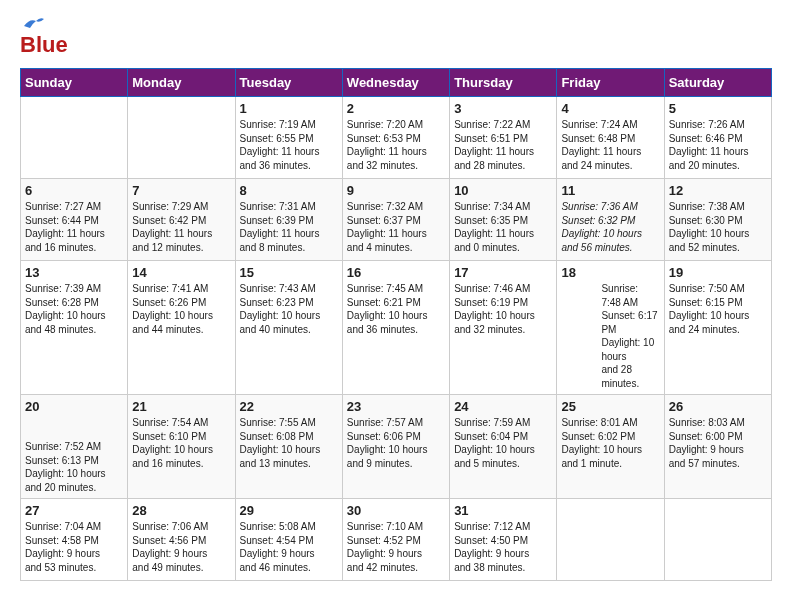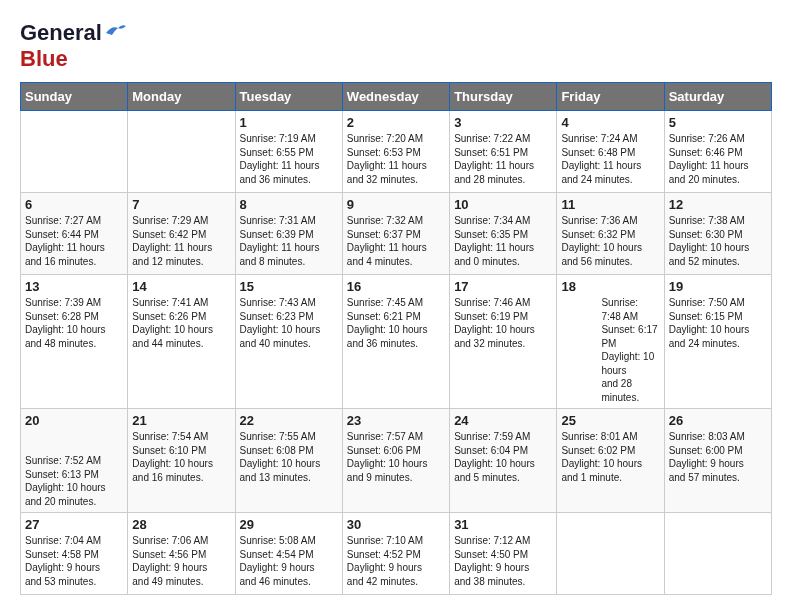--- a/index.html
+++ b/index.html
@@ -37,21 +37,21 @@
     .location-title {
       font-size: 16px;
       color: #333;
     }
     table {
       width: 100%;
       border-collapse: collapse;
       table-layout: fixed;
     }
     thead tr th {
-      background-color: #737373;
+      background-color: #701a75;
       color: #fff;
       font-size: 13px;
       font-weight: bold;
       padding: 6px 4px;
       text-align: left;
       border: 1px solid #1565c0;
     }
     tbody tr td {
       border: 1px solid #ccc;
       vertical-align: top;
@@ -78,21 +78,20 @@
     .empty-cell {
       background: #fff !important;
     }
   </style>
 </head>
 <body>
 
 <div class="header-area">
   <div class="logo">
     <div class="logo-line">
-      <span style="font-size:22px;font-weight:bold;color:#1a1a2e;">General</span>
       <svg width="22" height="16" viewBox="0 0 22 16" style="margin-left:2px;margin-top:-4px;">
         <path d="M2,10 Q8,2 14,5 Q10,8 8,12 Z" fill="#3a7bd5"></path>
         <path d="M14,5 Q18,1 22,3 Q18,7 14,5 Z" fill="#3a7bd5"></path>
       </svg>
     </div>
     <div>
       <span style="font-size:22px;font-weight:bold;color:#b91c1c;">Blue</span>
     </div>
   </div>
   <div class="title-area">
@@ -184,21 +183,21 @@
         </td>
         <td>
           <span class="day-number">10</span>
           <div class="day-info" style="white-space: pre-line;">Sunrise: 7:34 AM
 Sunset: 6:35 PM
 Daylight: 11 hours
 and 0 minutes.</div>
         </td>
         <td>
           <span class="day-number">11</span>
-          <div class="day-info" style="white-space: pre-line;">Sunrise: 7:36 AM
+          <div class="day-info" style="white-space: pre-line; font-style: italic;">Sunrise: 7:36 AM
 Sunset: 6:32 PM
 Daylight: 10 hours
 and 56 minutes.</div>
         </td>
         <td>
           <span class="day-number">12</span>
           <div class="day-info" style="white-space: pre-line;">Sunrise: 7:38 AM
 Sunset: 6:30 PM
 Daylight: 10 hours
 and 52 minutes.</div>

